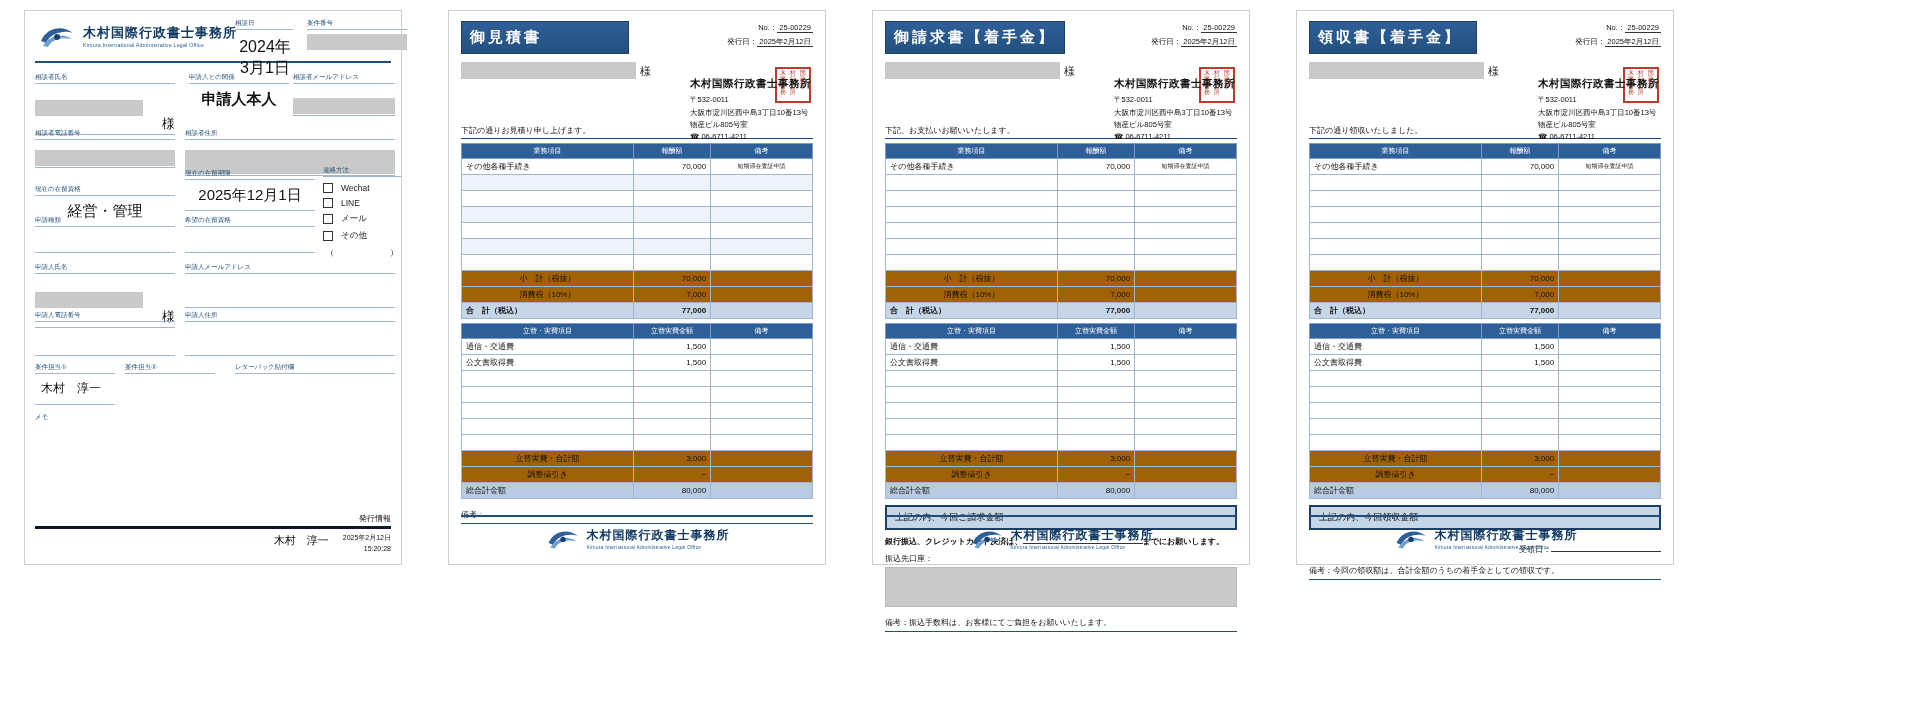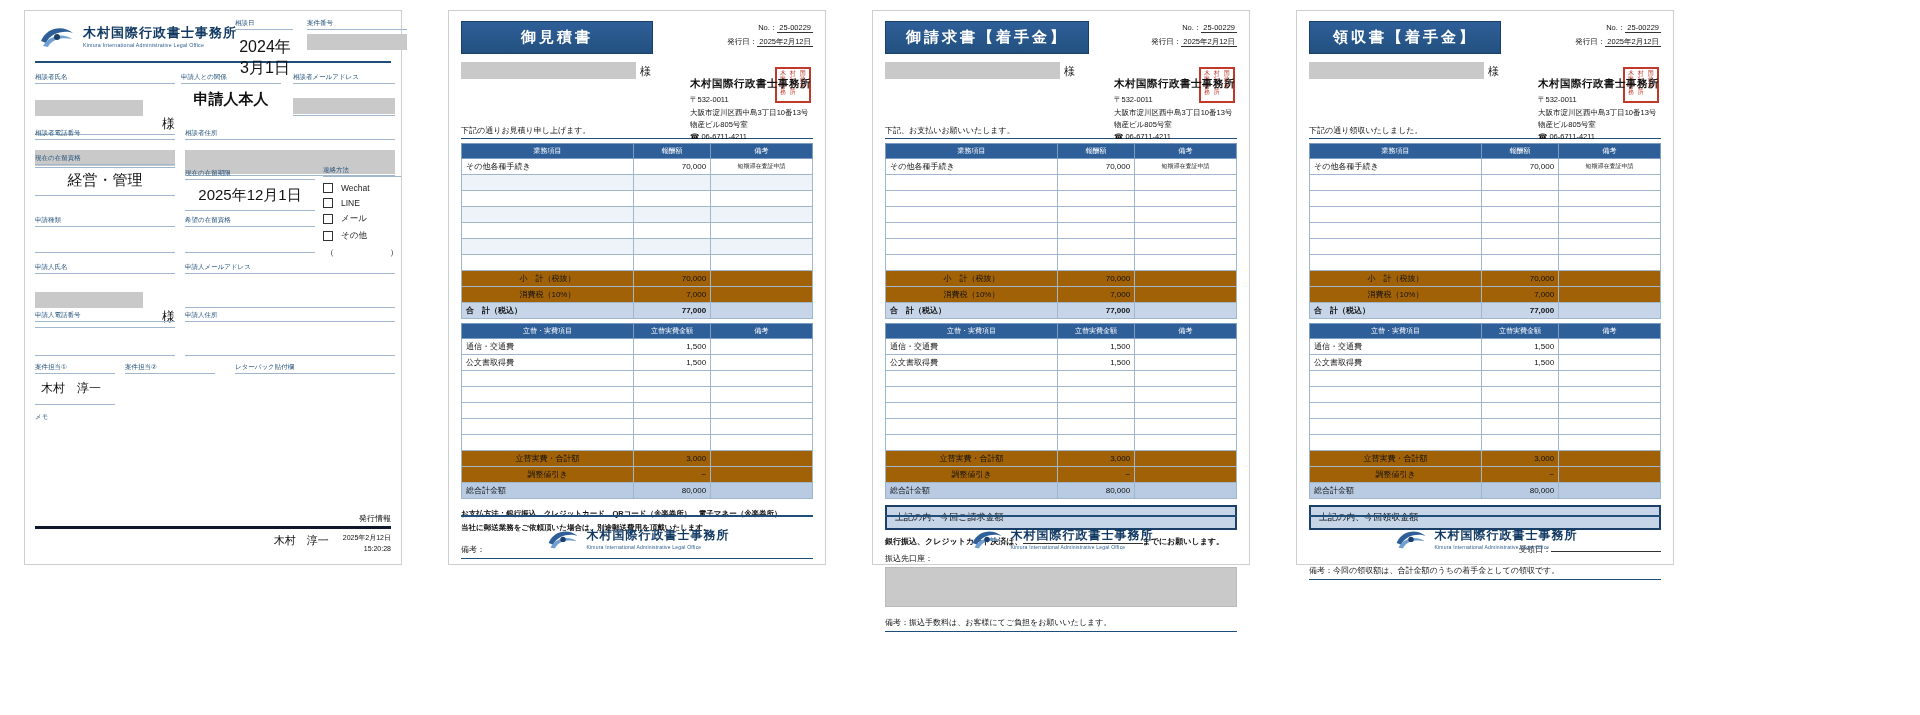--- a/index.html
+++ b/index.html
@@ -40,21 +40,21 @@
 
   
   .inv{width:378px;height:555px;top:10px;padding:10px 12px;box-sizing:border-box;}
   #sheet2{left:448px;}
   #sheet3{left:872px;}
   #sheet4{left:1296px;}
 
   .inv .hdr{display:flex;justify-content:space-between;align-items:flex-start;}
   .inv .doctitle{
     background:linear-gradient(#2f5f99,#22507f);color:#fff;font-size:15px;font-weight:bold;
-    padding:6px 20px;letter-spacing:3px;border:1px solid #1b3f66;min-width:150px;text-align:center;
+    padding:6px 8px;letter-spacing:3px;border:1px solid #1b3f66;min-width:150px;
   }
   .inv .nos{font-size:7.5px;text-align:right;line-height:1.8;}
   .inv .nos .u{border-bottom:1px solid #333;padding:0 2px;}
   .inv .toline{display:flex;align-items:flex-end;gap:4px;margin-top:8px;width:190px;}
   .inv .toline .blk{flex:1;background:#c9c9c9;height:17px;}
   .inv .toline .sama{font-size:11px;}
   .inv .issuer{position:absolute;right:14px;top:64px;text-align:left;font-size:7.5px;line-height:1.65;}
   .inv .issuer .nm{font-size:10.5px;font-weight:bold;letter-spacing:.5px;margin-bottom:2px;}
   .inv .stamp{position:absolute;right:14px;top:56px;width:36px;height:36px;border:2px solid #c0392b;color:#c0392b;
     font-size:6px;line-height:1.05;display:flex;flex-wrap:wrap;align-content:flex-start;padding:1px;box-sizing:border-box;}
@@ -113,42 +113,42 @@
         <div class="grayblk" style="margin-top:4px"></div>
       </div>
     </div>
 
     <div class="fld" style="left:10px;top:62px;width:140px;">
       <span class="lab">相談者氏名</span>
       <div class="grayblk" style="margin-top:16px;width:108px"></div>
       <div style="text-align:right;font-size:13px;margin-top:-1px">様</div>
       <div class="line"></div>
     </div>
-    <div class="fld" style="left:156px;top:62px;width:100px;">
+    <div class="fld" style="left:164px;top:62px;width:100px;">
       <span class="lab">申請人との関係</span>
       <span class="val lg" style="font-weight:bold">申請人本人</span>
     </div>
     <div class="fld" style="left:268px;top:62px;width:102px;">
       <span class="lab">相談者メールアドレス</span>
       <div class="grayblk" style="margin-top:14px"></div>
       <div class="line"></div>
     </div>
 
     <div class="fld" style="left:10px;top:118px;width:140px;">
       <span class="lab">相談者電話番号</span>
       <div class="grayblk" style="margin-top:10px"></div>
       <div class="line"></div>
     </div>
     <div class="fld" style="left:160px;top:118px;width:210px;">
       <span class="lab">相談者住所</span>
       <div class="grayblk" style="margin-top:10px;height:24px"></div>
       <div class="line"></div>
     </div>
 
-    <div class="fld" style="left:10px;top:143px;width:140px;">
+    <div class="fld" style="left:10px;top:174px;width:140px;">
       <span class="lab">現在の在留資格</span>
       <span class="val" style="font-size:15px">経営・管理</span>
       <div class="line" style="margin-top:4px"></div>
     </div>
     <div class="fld" style="left:160px;top:158px;width:130px;">
       <span class="lab">現在の在留期限</span>
       <span class="val" style="font-size:15px">2025年12月1日</span>
       <div class="line" style="margin-top:4px"></div>
     </div>
     <div class="fld" style="left:298px;top:155px;width:78px;">
@@ -377,24 +377,20 @@
             <td></td>
           </tr>
       <tr class="grand">
             <td class="lbl">総合計金額</td>
             <td class="r">80,000</td>
             <td></td>
           </tr>
     </tbody>
       </table>
 
-    <div class="notes">
-      <div><b>お支払方法：銀行振込、クレジットカード、QRコード（※楽券所）、電子マネー（※楽券所）</b></div>
-      <div><b>当社に郵送業務をご依頼頂いた場合は、別途郵送費用を頂戴いたします。</b></div>
-    </div>
     <div class="bikou">備考：</div>
 
     <div class="footlogo">
       <div class="logo">
         <svg class="mark" width="36" height="27" viewBox="0 0 40 30">
           <path d="M4 20 C10 6, 26 4, 36 12 C28 9, 14 11, 9 22 Z" fill="#2f5f99"></path>
           <path d="M6 25 C13 13, 27 12, 35 18 C27 16, 15 17, 11 26 Z" fill="#6f9fd0"></path>
           <circle cx="20" cy="16" r="3" fill="#1b3f66"></circle>
         </svg>
         <div class="txt">

